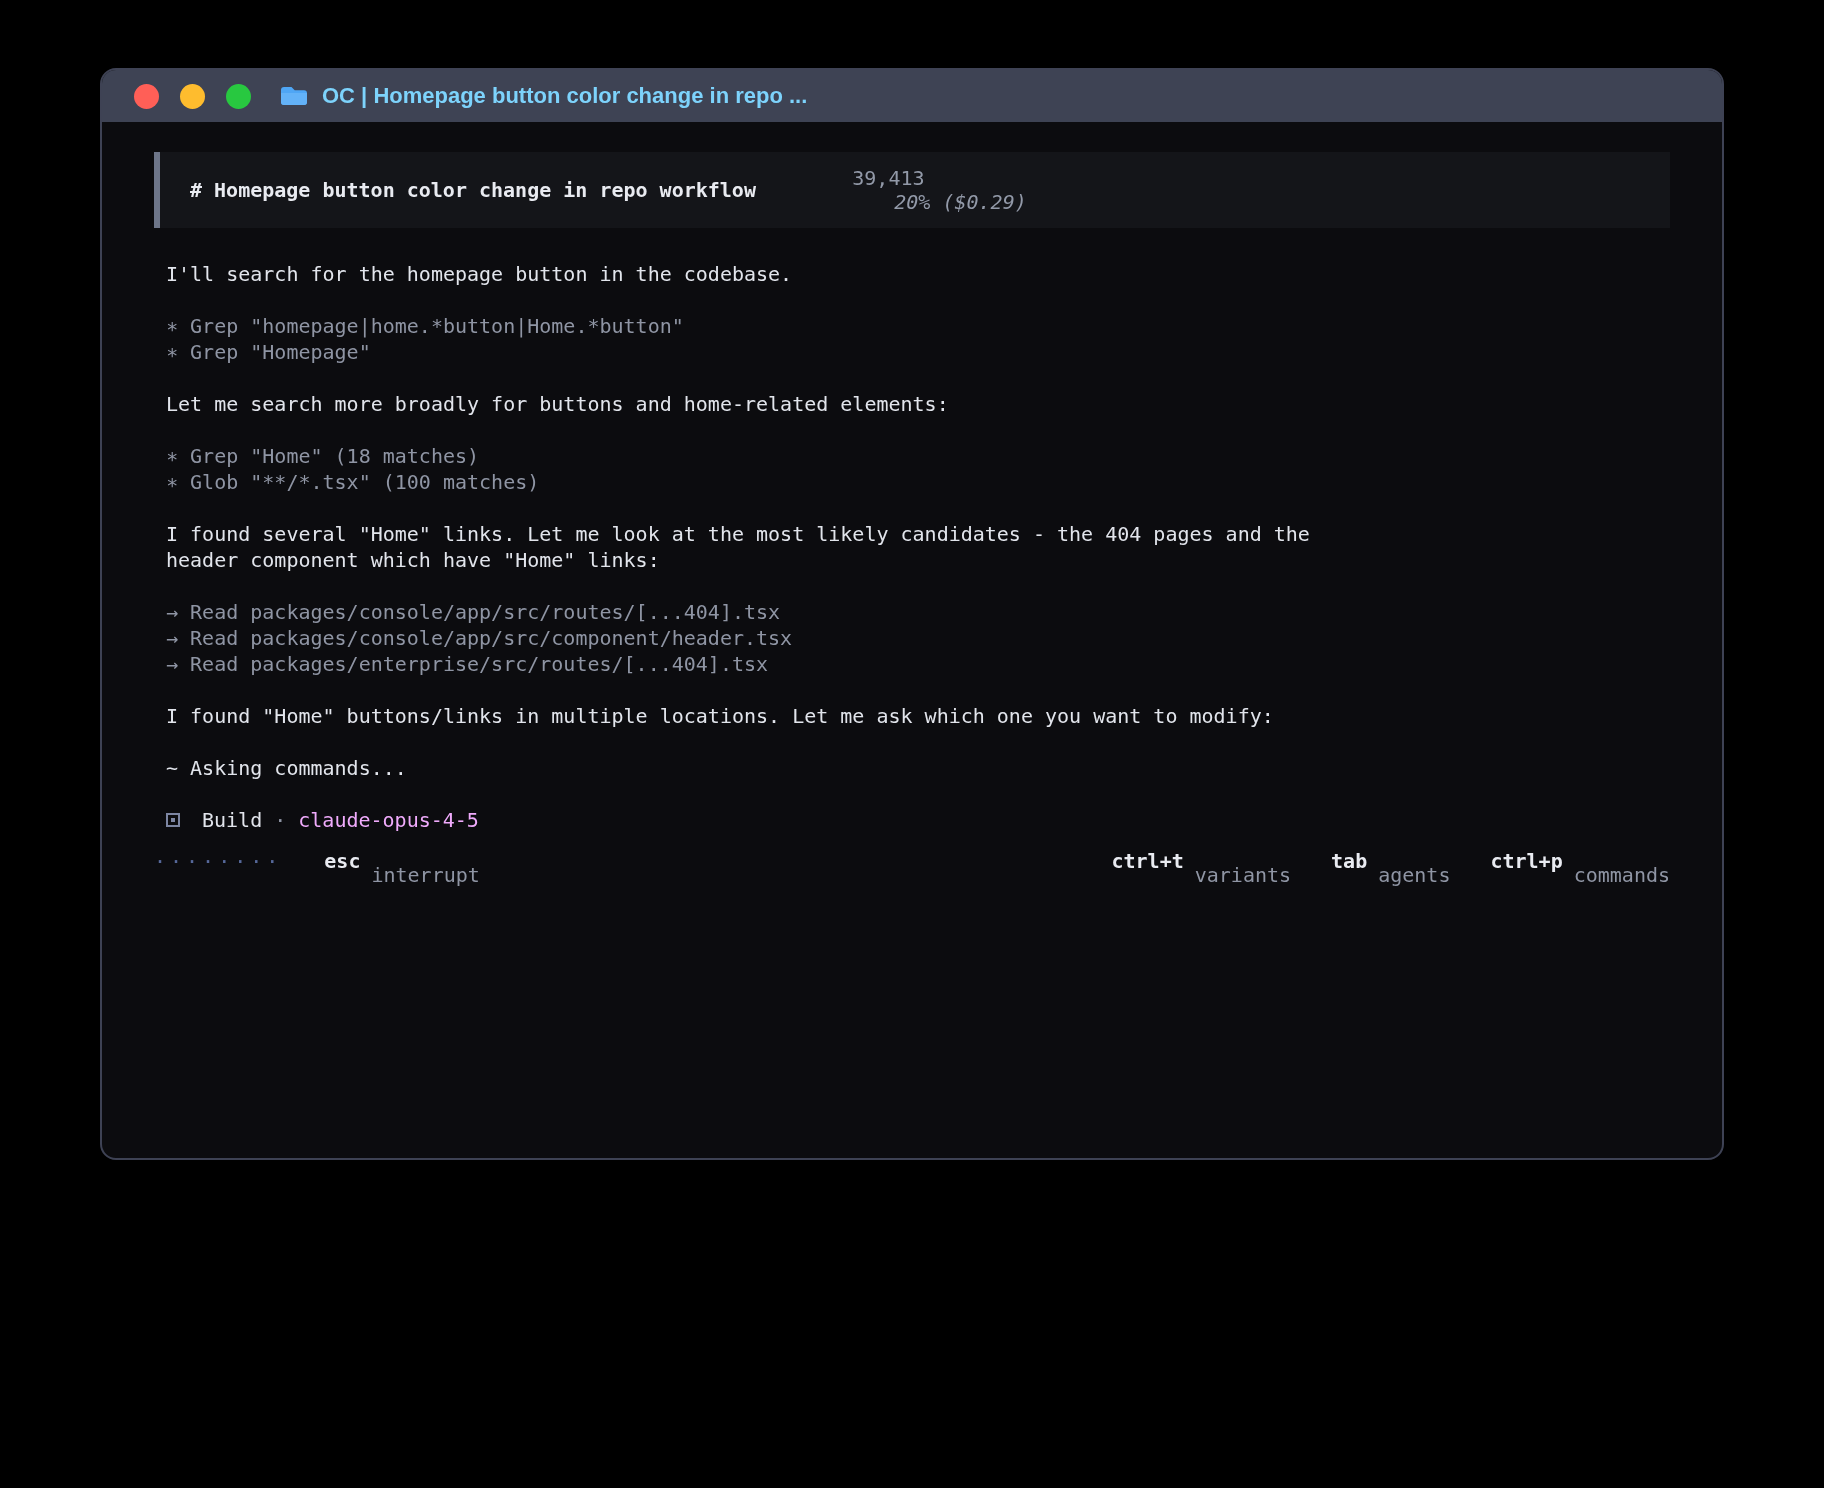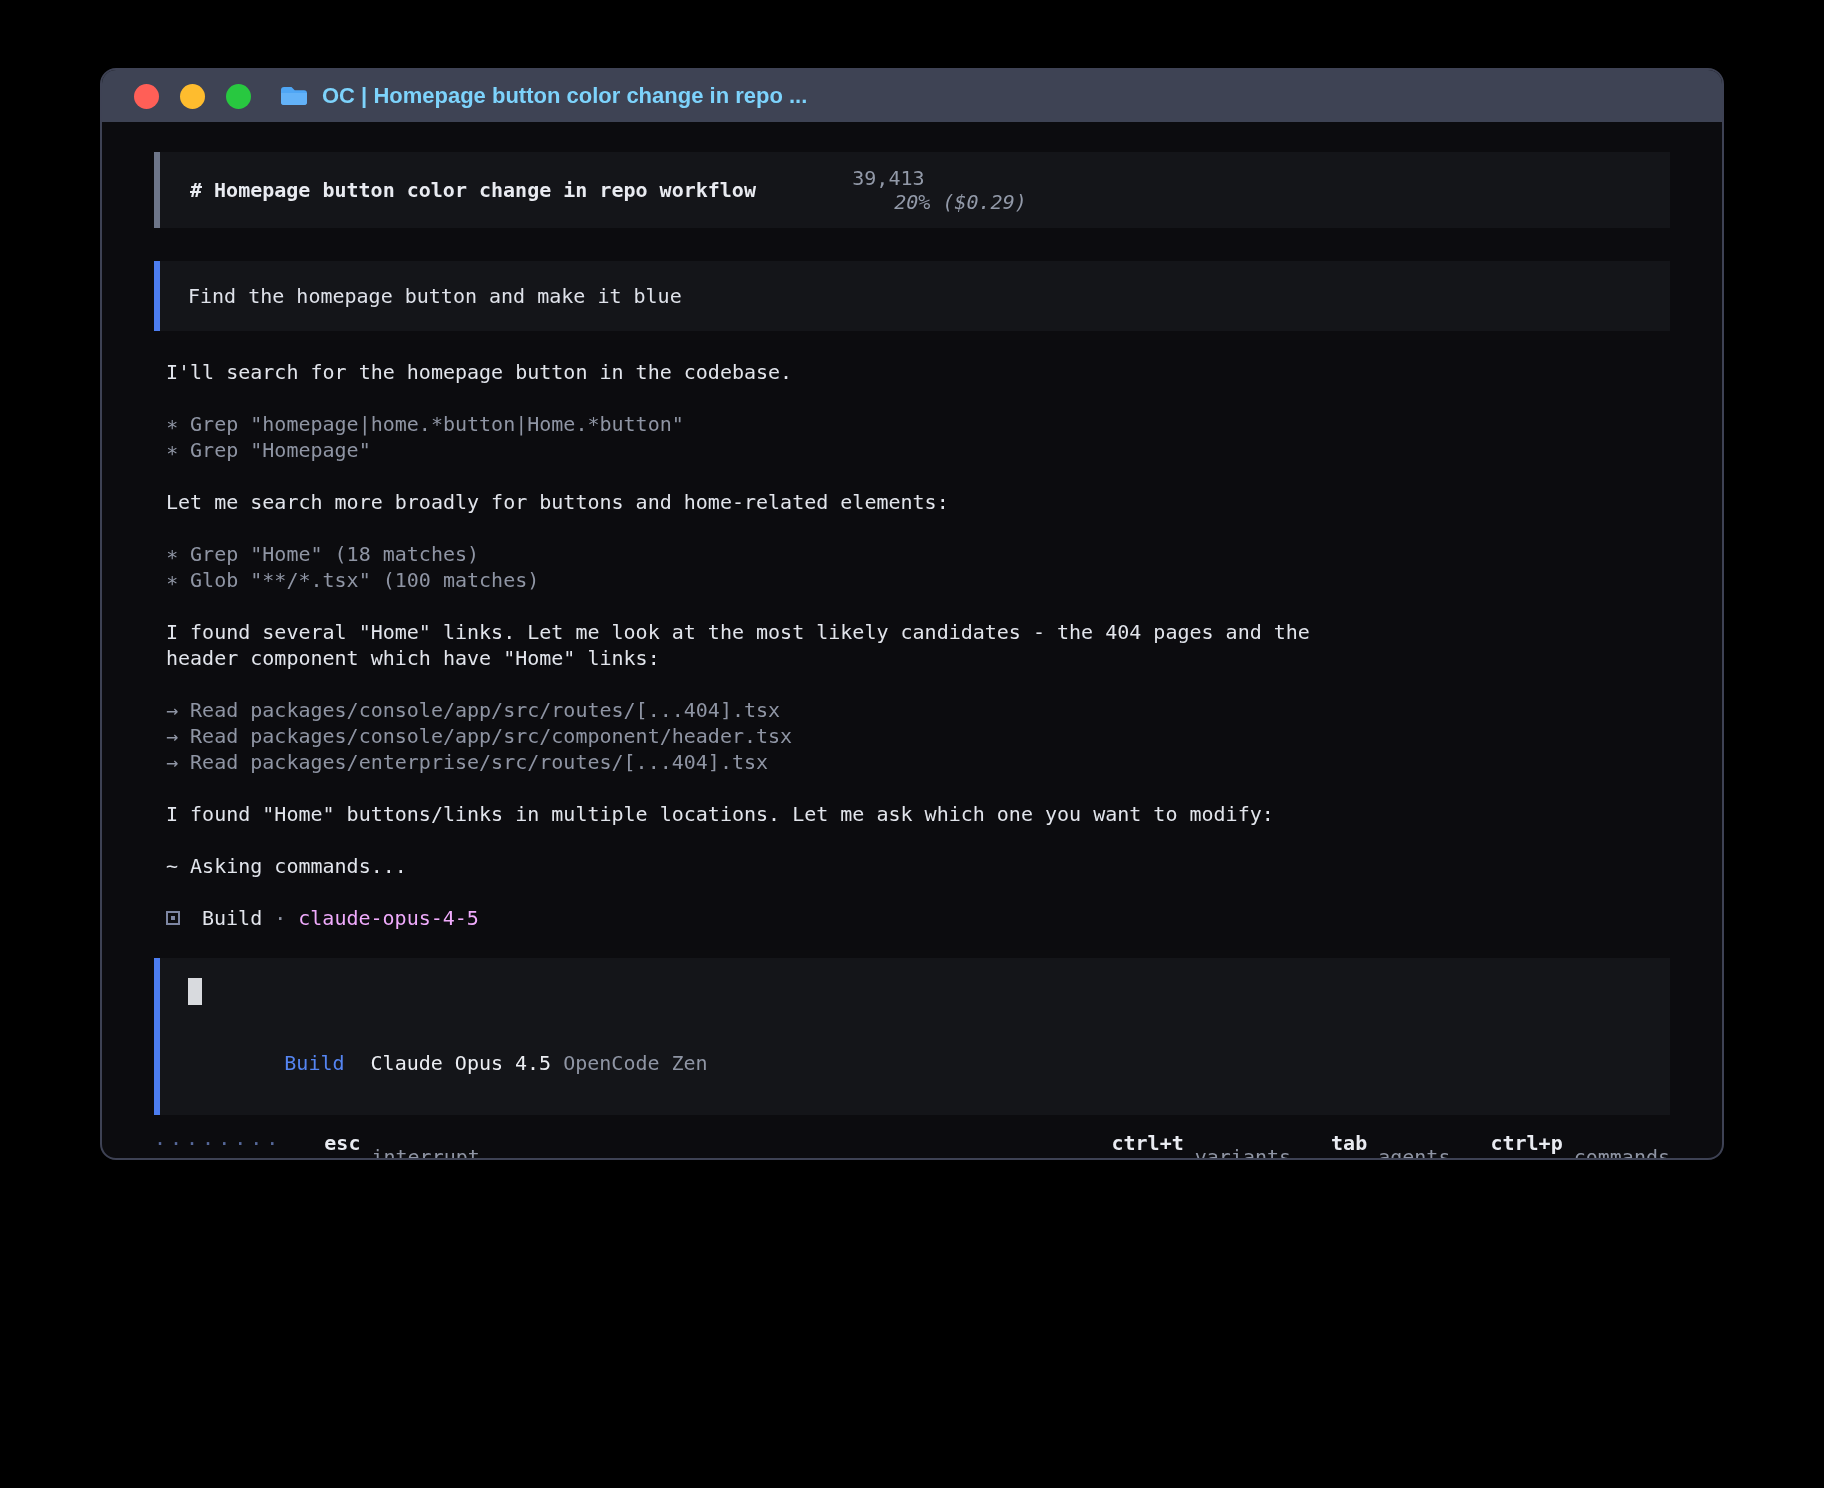--- a/index.html
+++ b/index.html
@@ -168,23 +168,20 @@
   <div class="content">
 
     <div class="panel header-panel">
       <span class="header-title"># Homepage button color change in repo workflow</span>
       <span class="header-stats">
         <span>39,413</span>
         <span class="usage">20% ($0.29)</span>
       </span>
     </div>
 
-    <div class="panel user-panel">
-      <span class="user-text">Find the homepage button and make it blue</span>
-    </div>
 
     <div class="chat">
       <div class="line t-white msg">I'll search for the homepage button in the codebase.</div>
       <div class="gap"></div>
       <div class="line t-gray">∗ Grep "homepage|home.*button|Home.*button"</div>
       <div class="line t-gray">∗ Grep "Homepage"</div>
       <div class="gap"></div>
       <div class="line t-white msg">Let me search more broadly for buttons and home-related elements:</div>
       <div class="gap"></div>
       <div class="line t-gray">∗ Grep "Home" (18 matches)</div>
@@ -201,26 +198,20 @@
       <div class="line t-white">~ Asking commands...</div>
       <div class="gap"></div>
       <div class="agent-line">
         <span class="agent-icon"></span>
         <span class="agent-name">Build</span>
         <span class="agent-sep">·</span>
         <span class="agent-model">claude-opus-4-5</span>
       </div>
     </div>
 
-    <div class="input-panel">
-      <div class="cursor"></div>
-      <div class="model-row">
-        <span class="model-agent">Build</span><span class="model-name">Claude Opus 4.5</span><span class="model-provider">OpenCode Zen</span>
-      </div>
-    </div>
 
     <div class="statusbar">
       <div class="sb-left">
         <span class="dots">········</span>
         <span class="key">esc</span>
         <span class="lbl">interrupt</span>
       </div>
       <div class="sb-right">
         <span class="sb-item">
           <span class="key">ctrl+t</span>

